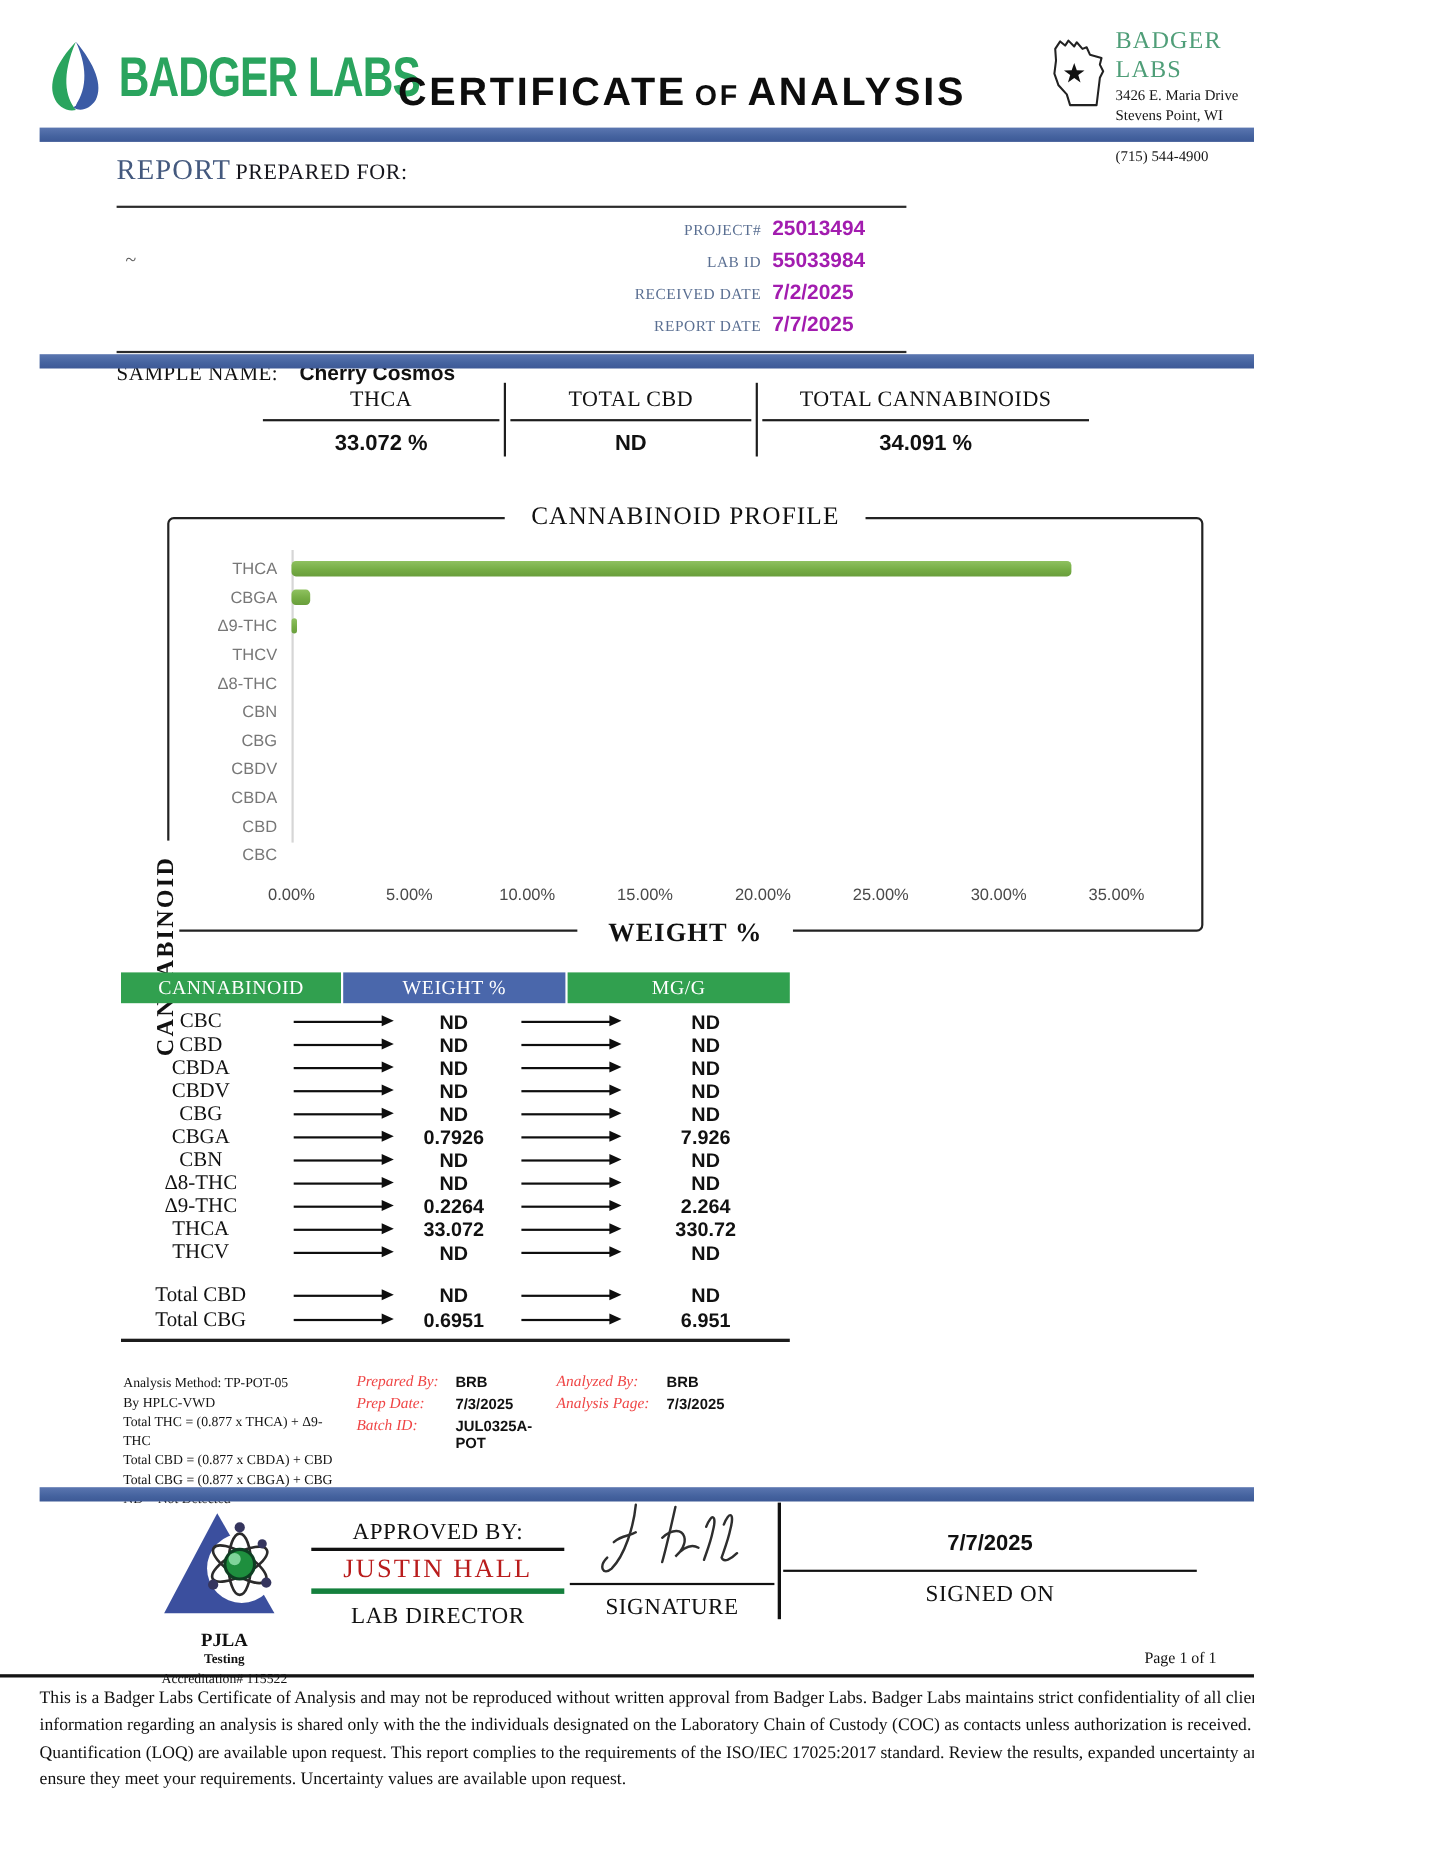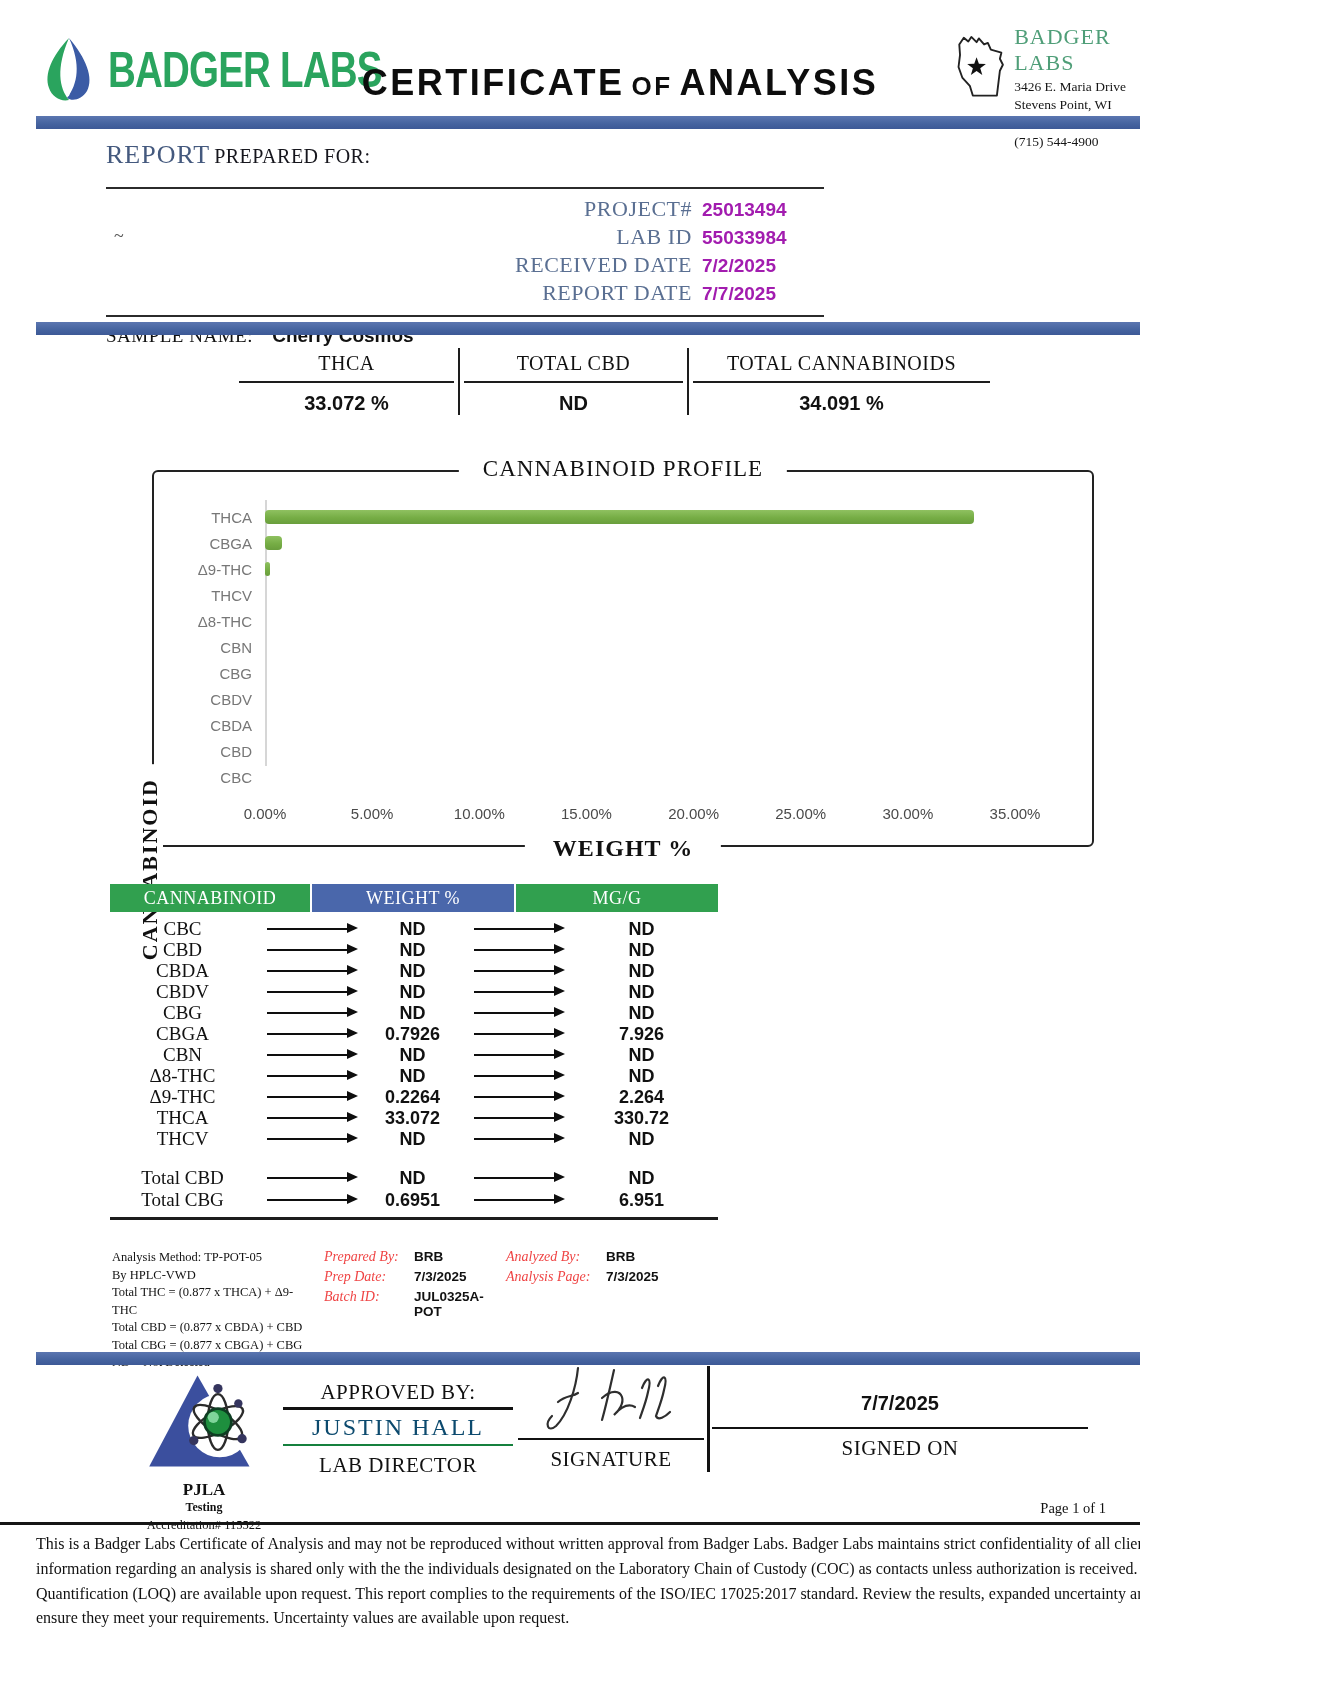--- a/index.html
+++ b/index.html
@@ -22,21 +22,21 @@
            background:linear-gradient(#5b76b0,#45639f 60%,#3d5996);}
   .bar1{top:116px;} .bar2{top:322px;} .bar3{top:1352px;}
 
   
   .report-box{position:absolute;left:106px;top:140px;width:718px;}
   .report-head{border-bottom:2px solid #2b2b2b;padding-bottom:17px;}
   .report-head .w1{font-size:26px;color:#44597e;letter-spacing:1px;}
   .report-head .w2{font-size:20px;color:#16161d;letter-spacing:.5px;}
   .fields{padding:6px 0 8px 0;border-bottom:2px solid #2b2b2b;}
   .frow{display:flex;justify-content:flex-end;align-items:baseline;line-height:27px;}
-  .flabel{font-size:22px;color:#5a6f92;text-align:right;letter-spacing:.5px;}
+  .flabel{font-size:14px;color:#5a6f92;text-align:right;letter-spacing:.5px;}
   .fvalue{font-family:"Liberation Sans",sans-serif;font-weight:bold;font-size:19px;color:#a21caf;
           width:122px;padding-left:10px;}
   .client-dash{position:absolute;left:8px;top:86px;color:#555;font-size:18px;}
   .sample-row{padding-top:8px;font-size:19px;letter-spacing:.5px;}
   .sample-val{font-family:"Liberation Sans",sans-serif;font-weight:600;font-size:19px;margin-left:14px;letter-spacing:0;}
 
   
   .summary{position:absolute;left:235px;top:348px;display:flex;}
   .sum-col{text-align:center;}
   .sc1{width:223px;} .sc2{width:227px;border-left:2px solid #1d1d1d;} .sc3{width:305px;border-left:2px solid #1d1d1d;}
@@ -90,21 +90,21 @@
   .notes-mid .nlabel{width:82px;}
   .notes-right .nlabel{width:92px;}
 
   
   .pjla{position:absolute;left:124px;top:1370px;width:160px;text-align:center;}
   .pjla-name{font-weight:bold;font-size:17px;margin-top:2px;}
   .pjla-sub{font-weight:bold;font-size:12px;}
   .pjla-accr{font-size:12.5px;margin-top:3px;white-space:nowrap;}
   .approve{position:absolute;left:283px;top:1380px;width:230px;text-align:center;}
   .approve .l1{font-size:21px;letter-spacing:.5px;border-bottom:3px solid #111;padding-bottom:2px;}
-  .approve .l2{font-size:24px;color:#0c4a6e;letter-spacing:2px;padding:4px 0 3px 0;border-bottom:2px solid #15803d;}
+  .approve .l2{font-size:24px;color:#b91c1c;letter-spacing:2px;padding:4px 0 3px 0;border-bottom:5px solid #15803d;}
   .approve .l3{font-size:21px;letter-spacing:.5px;padding-top:7px;}
   .sigblock{position:absolute;left:518px;top:1362px;width:186px;text-align:center;}
   .sigline{border-top:2.5px solid #111;margin-top:-2px;}
   .siglabel{font-size:21px;letter-spacing:.5px;padding-top:7px;}
   .vdivider{position:absolute;left:707px;top:1366px;width:2.5px;height:106px;background:#111;}
   .signedon{position:absolute;left:712px;top:1392px;width:376px;text-align:center;}
   .signedon .date{font-family:"Liberation Sans",sans-serif;font-weight:bold;font-size:20px;padding-bottom:12px;}
   .signedon .line{border-top:2.5px solid #111;}
   .signedon .lab{font-size:21px;letter-spacing:.5px;padding-top:7px;}
   .pageno{position:absolute;right:34px;top:1500px;font-size:14.5px;}

